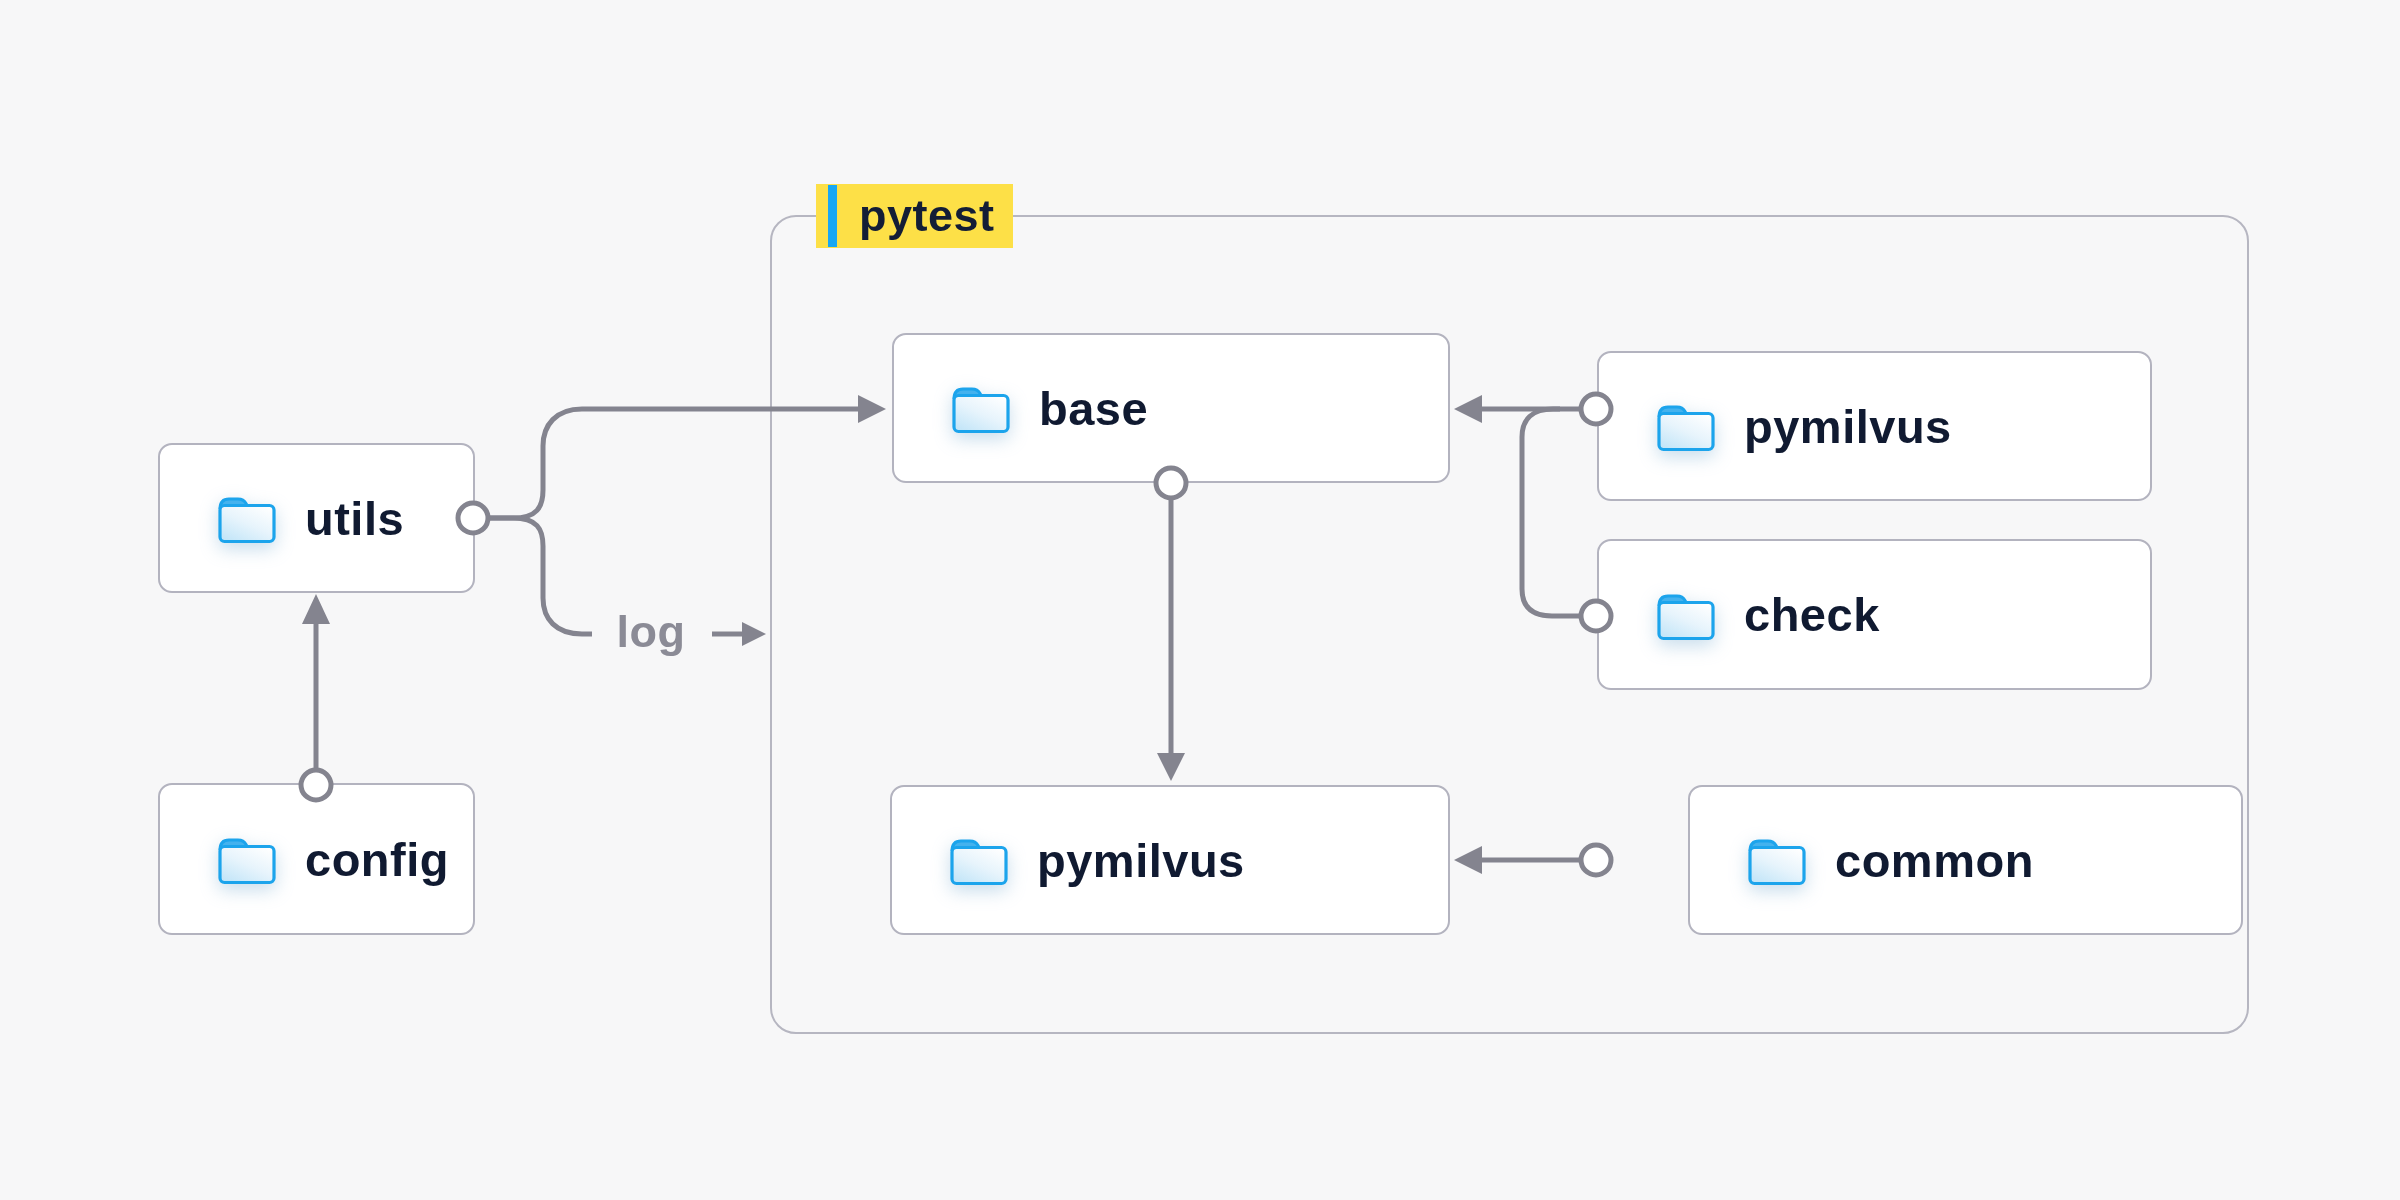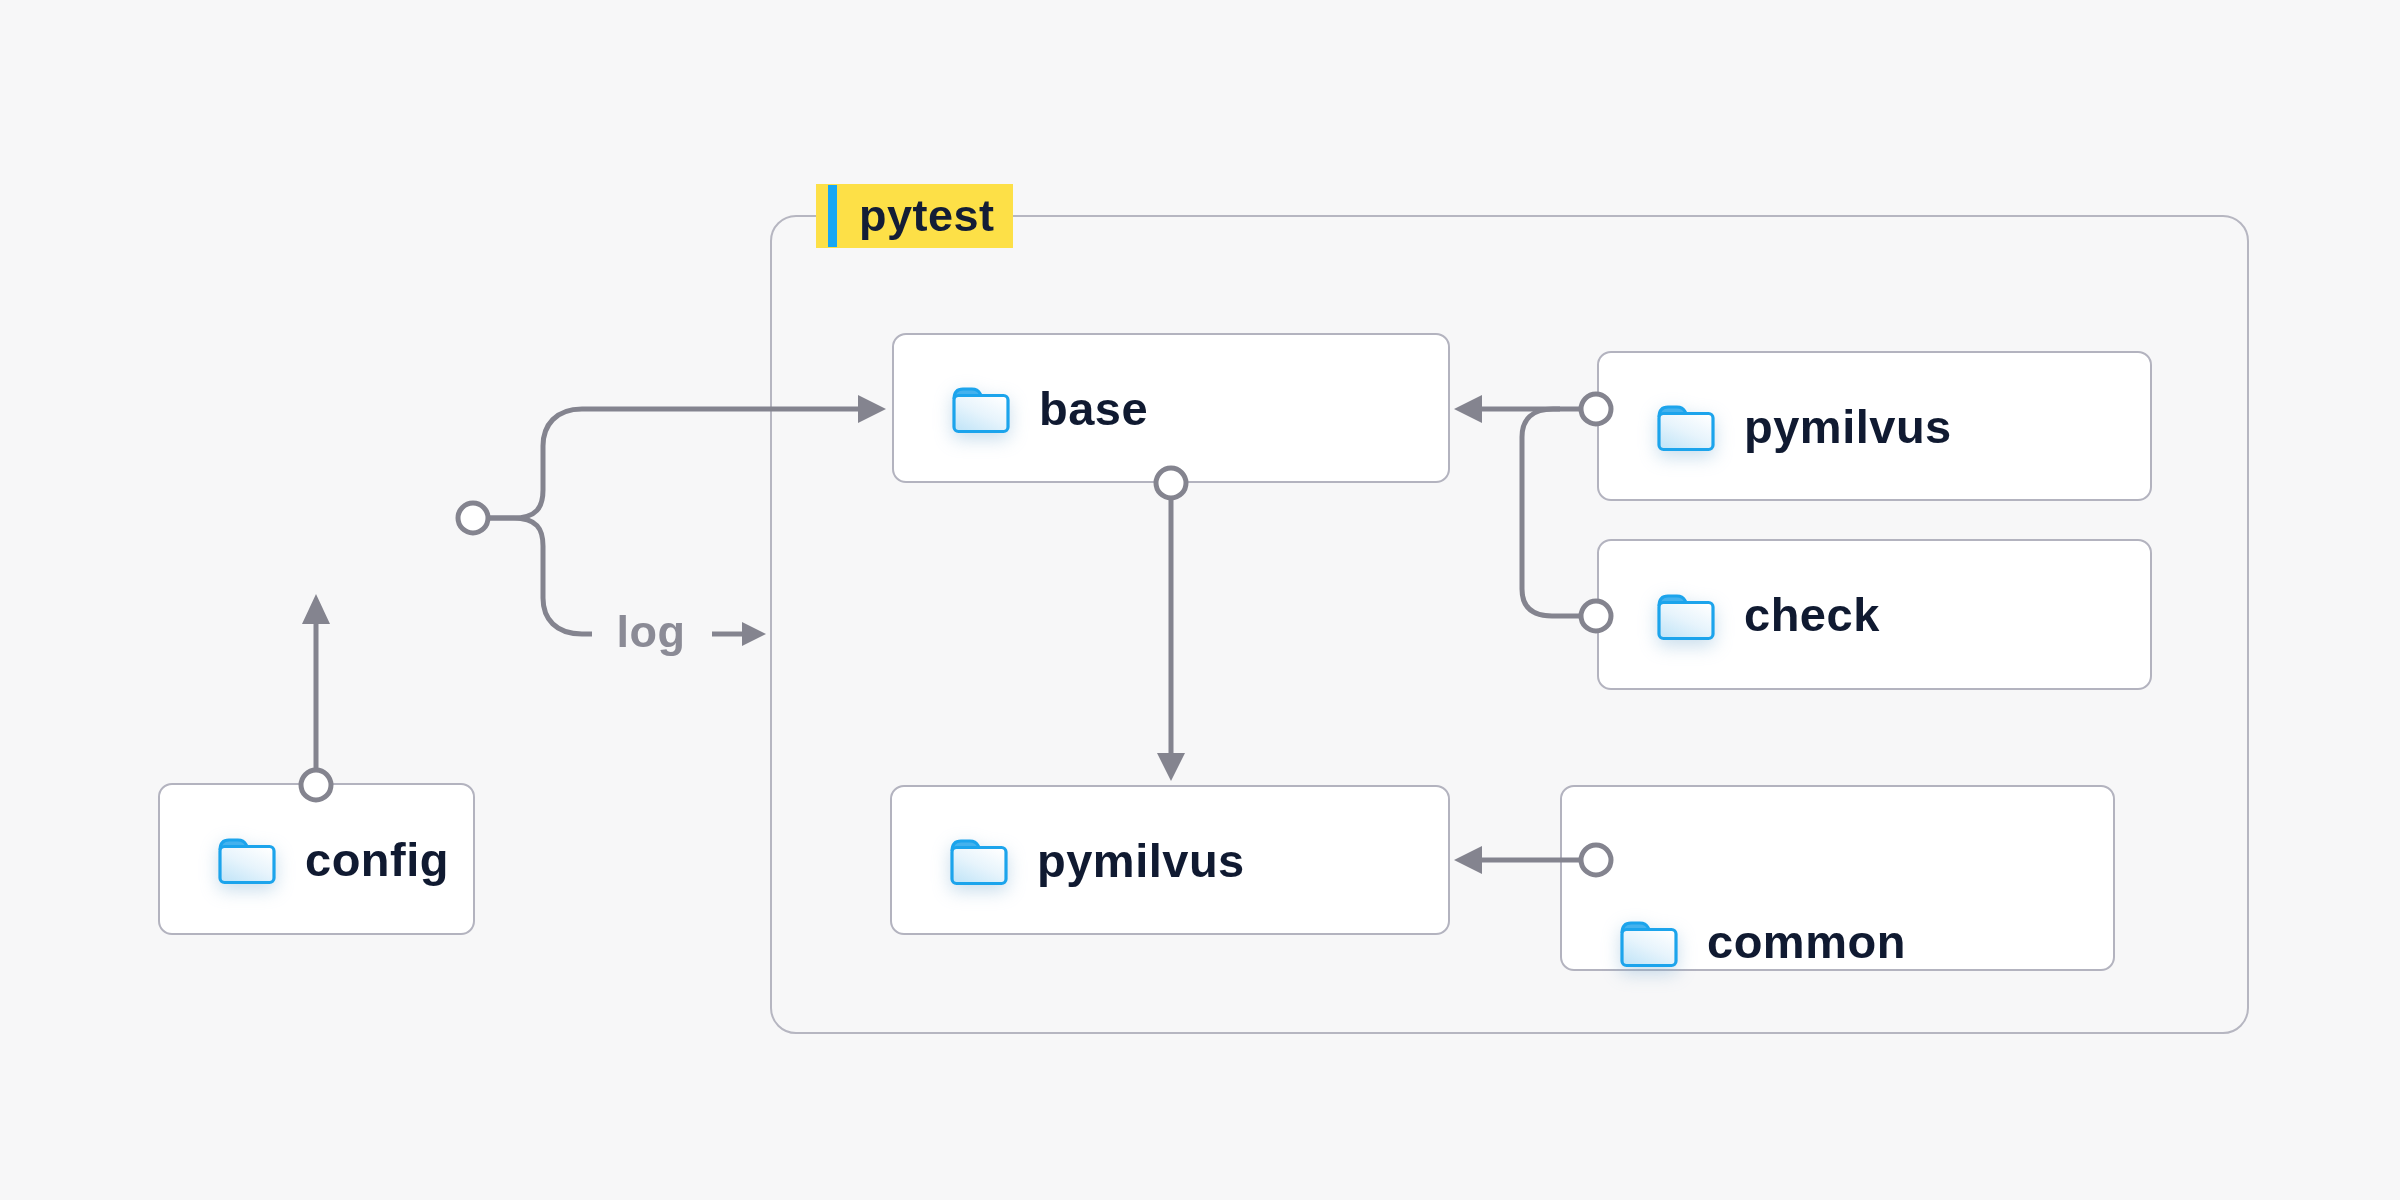--- a/index.html
+++ b/index.html
@@ -29,21 +29,21 @@
   .node .label{
     font-size:47px;font-weight:700;color:#101a31;margin-left:27px;letter-spacing:0.5px;
   }
   .folder{width:62px;height:54px;flex:0 0 auto;filter:drop-shadow(0 6px 9px rgba(110,165,205,0.38));}
   .n-utils    {left:158px; top:443px; width:317px; height:150px;}
   .n-config   {left:158px; top:783px; width:317px; height:152px;}
   .n-base     {left:892px; top:333px; width:558px; height:150px;}
   .n-pymilvus {left:1597px;top:333px; width:555px; height:150px;margin-top:18px;}
   .n-check    {left:1597px;top:539px; width:555px; height:151px;}
   .n-testcases{left:890px; top:785px; width:560px; height:150px;}
-  .n-common   {left:1560px;top:785px; width:555px; height:186px;align-items:flex-end;}
+  .n-common   {left:1688px;top:785px; width:555px; height:150px;}
   
   .wires{position:absolute;left:0;top:0;width:2400px;height:1200px;z-index:5;pointer-events:none;}
   .wire{stroke:#84848f;stroke-width:5;fill:none;}
   .head{fill:#84848f;stroke:none;}
   .port{fill:#ffffff;stroke:#84848f;stroke-width:5;}
   
   .edge-label{
     position:absolute;left:596px;top:606px;width:110px;text-align:center;z-index:6;
     font-size:45px;font-weight:600;color:#8b8b96;letter-spacing:0.5px;
   }
@@ -63,20 +63,27 @@
       </linearGradient>
     </defs>
   </svg>
 
   <div class="group"></div>
   <div class="group-label">
     <div class="accent-bar"></div>
     <span class="group-label-text">pytest</span>
   </div>
 
+  <div class="node n-utils">
+    <svg class="folder" viewBox="0 0 62 54">
+      <path d="M4 18 C4 11 7 8 13 8 H22 C26.5 8 28.5 9.6 30 12.4 L32.8 17.5 H4 Z" fill="#44b2ee" stroke="#1ca4ec" stroke-width="3"></path>
+      <rect x="4" y="14.5" width="54" height="36" rx="4.5" fill="url(#fg)" stroke="#1ca4ec" stroke-width="3.2"></rect>
+    </svg>
+    <span class="label">utils</span>
+  </div>
 
   <div class="node n-config">
     <svg class="folder" viewBox="0 0 62 54">
       <path d="M4 18 C4 11 7 8 13 8 H22 C26.5 8 28.5 9.6 30 12.4 L32.8 17.5 H4 Z" fill="#44b2ee" stroke="#1ca4ec" stroke-width="3"></path>
       <rect x="4" y="14.5" width="54" height="36" rx="4.5" fill="url(#fg)" stroke="#1ca4ec" stroke-width="3.2"></rect>
     </svg>
     <span class="label">config</span>
   </div>
 
   <div class="node n-base">

